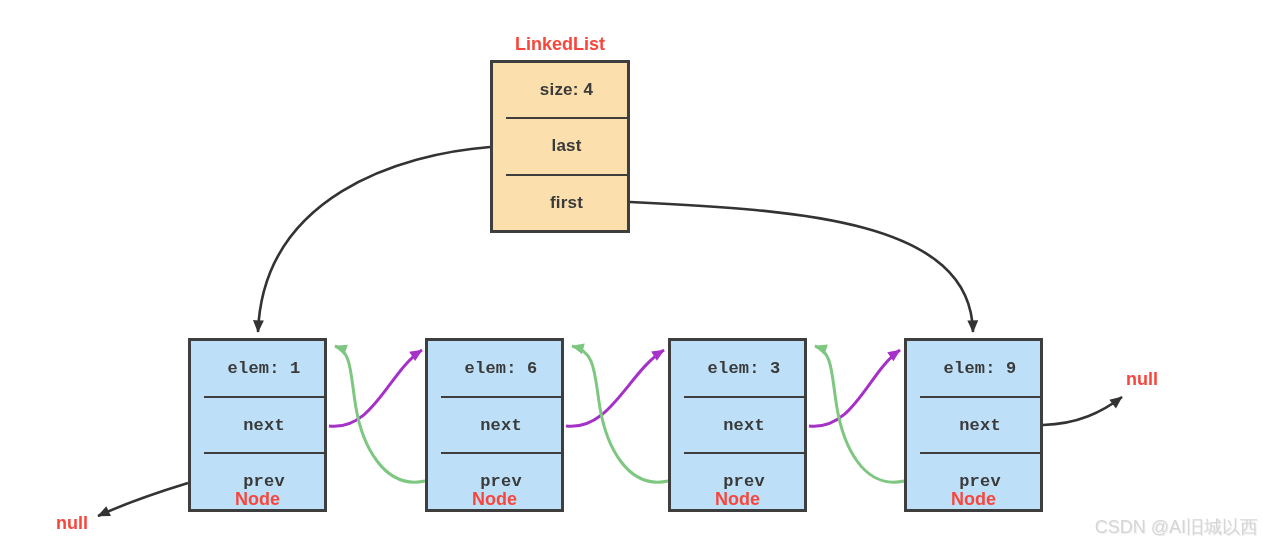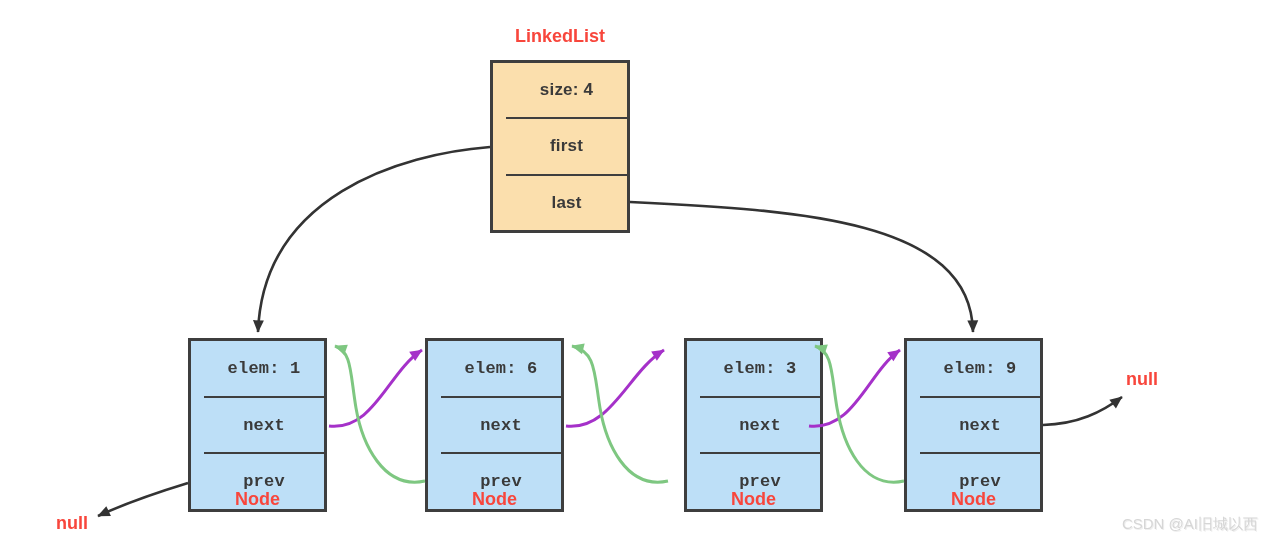--- a/index.html
+++ b/index.html
@@ -7,55 +7,55 @@
     position:relative; width:1263px; height:554px; background:#fff;
     font-family:"Liberation Sans", sans-serif; overflow:hidden;
   }
   .box {
     position:absolute; box-sizing:border-box;
     border:3px solid var(--c-border);
     display:flex; flex-direction:column;padding-left:13px;
   }
   .ll-box { left:490px; top:60px; width:140px; height:173px; background:var(--c-orange); }
   .node-box { top:338px; width:139px; height:174px; background:var(--c-blue);font-family:Liberation Mono, monospace; }
-  .pos-n1 { left:188px; } .pos-n2 { left:425px; } .pos-n3 { left:668px;margin-left:16px; } .pos-n4 { left:904px; }
+  .pos-n1 { left:188px; } .pos-n2 { left:425px; } .pos-n3 { left:668px; } .pos-n4 { left:904px; }
   .cell {
     flex:1; display:flex; align-items:center; justify-content:center;
     font-weight:bold; font-size:17px; color:var(--c-text); letter-spacing:0.2px;
   }
   .cell + .cell { border-top:2.5px solid var(--c-border); }
   .red-label {
     position:absolute; color:var(--c-red); font-weight:bold; font-size:18px;
     text-align:center; white-space:nowrap;
   }
-  .diagram-title { left:490px; top:26px; width:140px; }
+  .diagram-title { left:490px; top:34px; width:140px; }
   .node-caption { top:489px; width:139px; }
   .null-left  { left:40px;  top:513px; width:64px; }
   .null-right { left:1126px; top:369px; width:60px; text-align:left; }
   .watermark {
     position:absolute; left:1030px; top:515px; width:228px; text-align:right;
-    color:var(--c-watermark); font-size:15px; font-weight:normal;
+    color:var(--c-watermark); font-size:18px; font-weight:normal;
     text-shadow:1px 1px 0 #efefef;
   }
   svg.arrows { position:absolute; left:0; top:0; pointer-events:none; }
   .stroke-black  { stroke:var(--c-arrow);  stroke-width:2.6; fill:none; }
   .stroke-purple { stroke:var(--c-purple); stroke-width:3;   fill:none; }
   .stroke-green  { stroke:var(--c-green);  stroke-width:3;   fill:none; }
 </style>
 </head>
 <body>
 
 <div class="stage">
 
   <div class="red-label diagram-title">LinkedList</div>
 
   <div class="box ll-box">
     <div class="cell">size: 4</div>
+    <div class="cell">last</div>
     <div class="cell">first</div>
-    <div class="cell">last</div>
   </div>
 
   <div class="box node-box pos-n1">
     <div class="cell">elem: 1</div>
     <div class="cell">next</div>
     <div class="cell">prev</div>
   </div>
   <div class="red-label node-caption pos-n1">Node</div>
 
   <div class="box node-box pos-n2">

